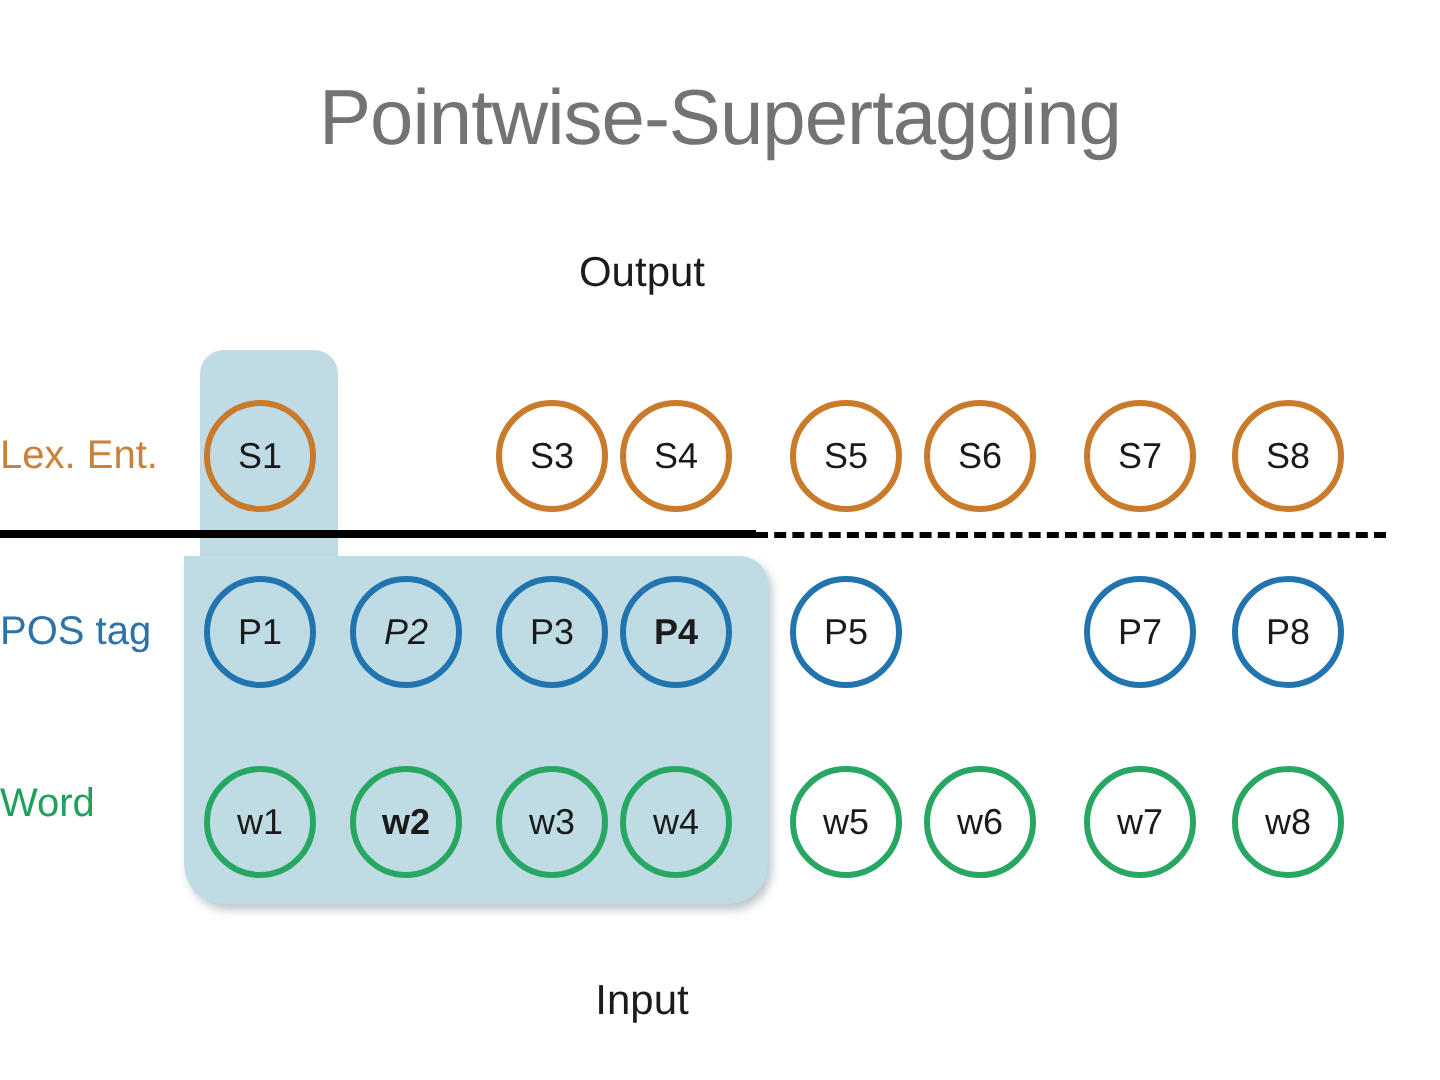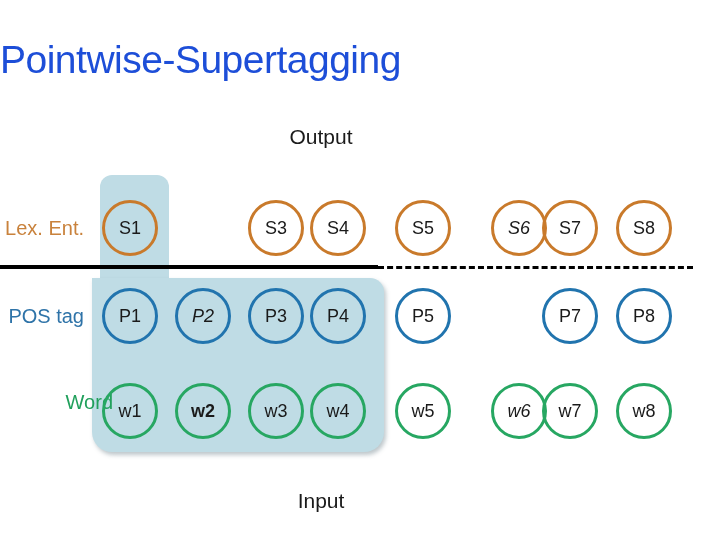--- a/index.html
+++ b/index.html
@@ -10,24 +10,24 @@
     overflow: hidden;
   }
   .slide {
     position: relative;
     width: 720px; height: 540px;
     background: #ffffff;
   }
   .title {
     position: absolute;
     top: 38px; left: 0; width: 720px;
-    text-align: left;
+    text-align: center;
     font-size: 39px;
     letter-spacing: -0.5px;
-    color: #1d4ed8;
+    color: #737373;
     z-index: 4;
   }
   .io-label {
     position: absolute;
     left: 0; width: 642px;
     text-align: center;
     font-size: 21px;
     color: #1b1b1b;
     z-index: 4;
   }
@@ -65,42 +65,42 @@
     position: absolute;
     left: 378px; top: 266px;
     width: 315px; height: 0;
     border-top: 3px dashed #000000;
     z-index: 2;
   }
 
   .row-label {
     position: absolute;
     left: 0; width: 84px;
-    text-align: right;
+    text-align: left;
     font-size: 20px;
     z-index: 3;
   }
   .label-s { top: 217px; }
   .label-p { top: 305px; }
-  .label-w { top: 391px; padding-left: 29px; }
+  .label-w { top: 391px; }
 
   .circle {
     position: absolute;
     width: 56px; height: 56px;
     box-sizing: border-box;
     border: 3.5px solid #888;
     border-radius: 50%;
     background: transparent;
     display: flex; align-items: center; justify-content: center;
     font-size: 18px;
     color: #1a1a1a;
     z-index: 3;
   }
   .c0 { left: 102px; } .c1 { left: 175px; } .c2 { left: 248px; } .c3 { left: 310px; }
-  .c4 { left: 395px; } .c5 { left: 491px; font-style: italic; } .c6 { left: 542px; } .c7 { left: 616px; }
+  .c4 { left: 395px; } .c5 { left: 462px; } .c6 { left: 542px; } .c7 { left: 616px; }
   .row-s { top: 200px; }
   .row-p { top: 288px; }
   .row-w { top: 383px; }
 </style>
 </head>
 <body>
 
 <div class="slide">
 
   <div class="title">Pointwise-Supertagging</div>
@@ -121,21 +121,21 @@
   <div class="circle row-s c2" style="border-color: rgb(201, 122, 43);">S3</div>
   <div class="circle row-s c3" style="border-color: rgb(201, 122, 43);">S4</div>
   <div class="circle row-s c4" style="border-color: rgb(201, 122, 43);">S5</div>
   <div class="circle row-s c5" style="border-color: rgb(201, 122, 43);">S6</div>
   <div class="circle row-s c6" style="border-color: rgb(201, 122, 43);">S7</div>
   <div class="circle row-s c7" style="border-color: rgb(201, 122, 43);">S8</div>
 
   <div class="circle row-p c0" style="border-color: rgb(33, 116, 174);">P1</div>
   <div class="circle row-p c1" style="border-color: rgb(33, 116, 174); font-style: italic;">P2</div>
   <div class="circle row-p c2" style="border-color: rgb(33, 116, 174);">P3</div>
-  <div class="circle row-p c3" style="border-color: rgb(33, 116, 174);">P4</div>
+  <div class="circle row-p c3" style="border-color: rgb(33, 116, 174); font-weight: bold;">P4</div>
   <div class="circle row-p c4" style="border-color: rgb(33, 116, 174);">P5</div>
   <div class="circle row-p c6" style="border-color: rgb(33, 116, 174);">P7</div>
   <div class="circle row-p c7" style="border-color: rgb(33, 116, 174);">P8</div>
 
   <div class="circle row-w c0" style="border-color: rgb(39, 167, 98);">w1</div>
   <div class="circle row-w c1" style="border-color: rgb(39, 167, 98); font-weight: bold;">w2</div>
   <div class="circle row-w c2" style="border-color: rgb(39, 167, 98);">w3</div>
   <div class="circle row-w c3" style="border-color: rgb(39, 167, 98);">w4</div>
   <div class="circle row-w c4" style="border-color: rgb(39, 167, 98);">w5</div>
   <div class="circle row-w c5" style="border-color: rgb(39, 167, 98);">w6</div>

